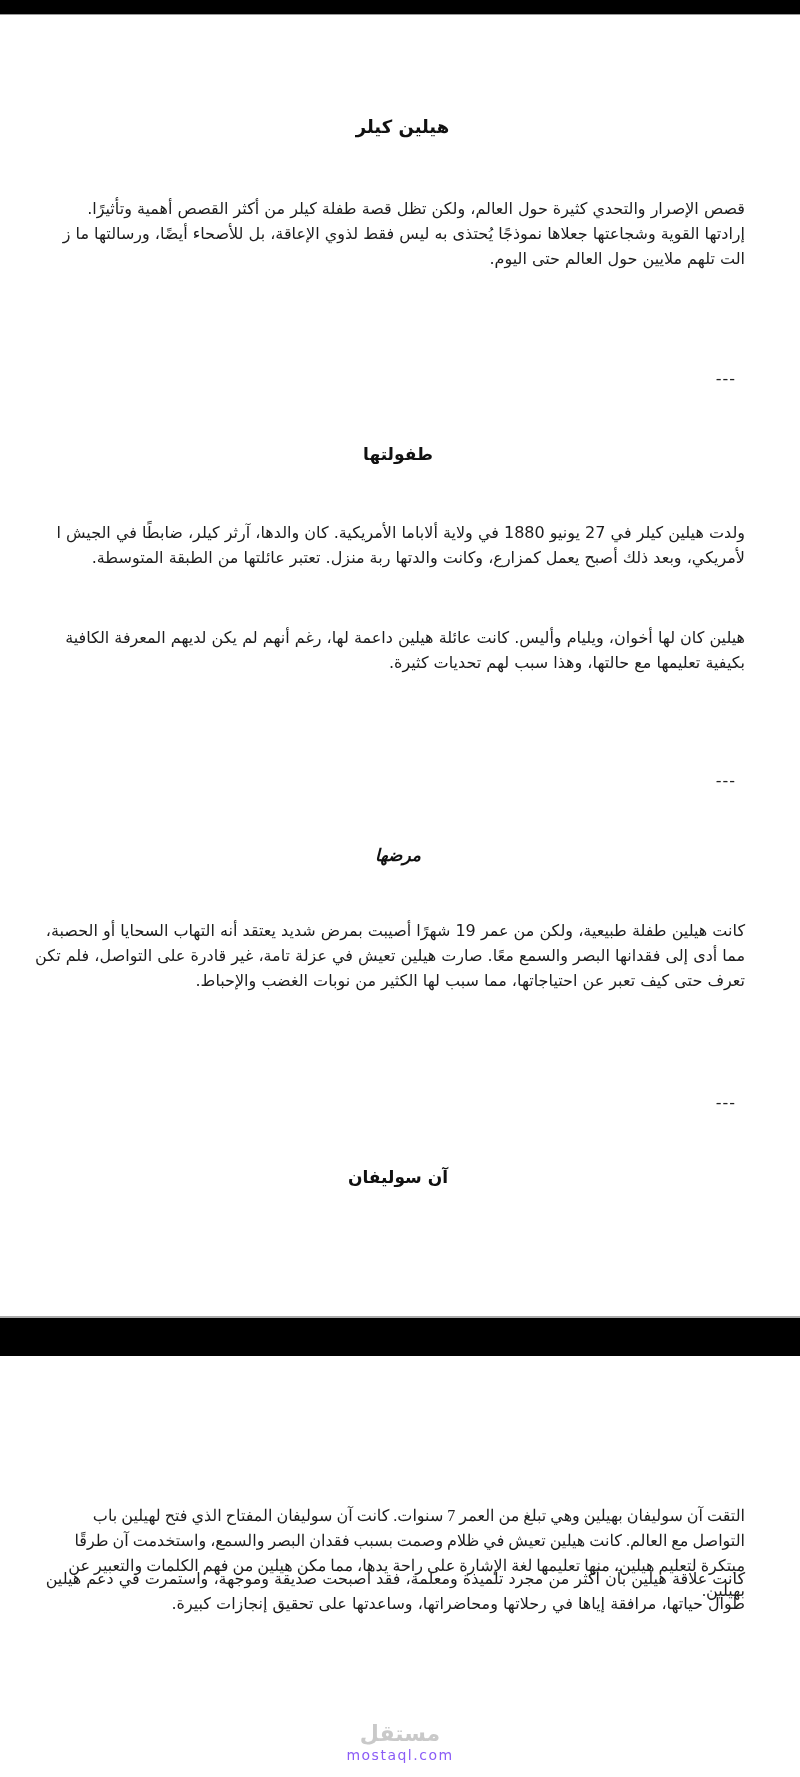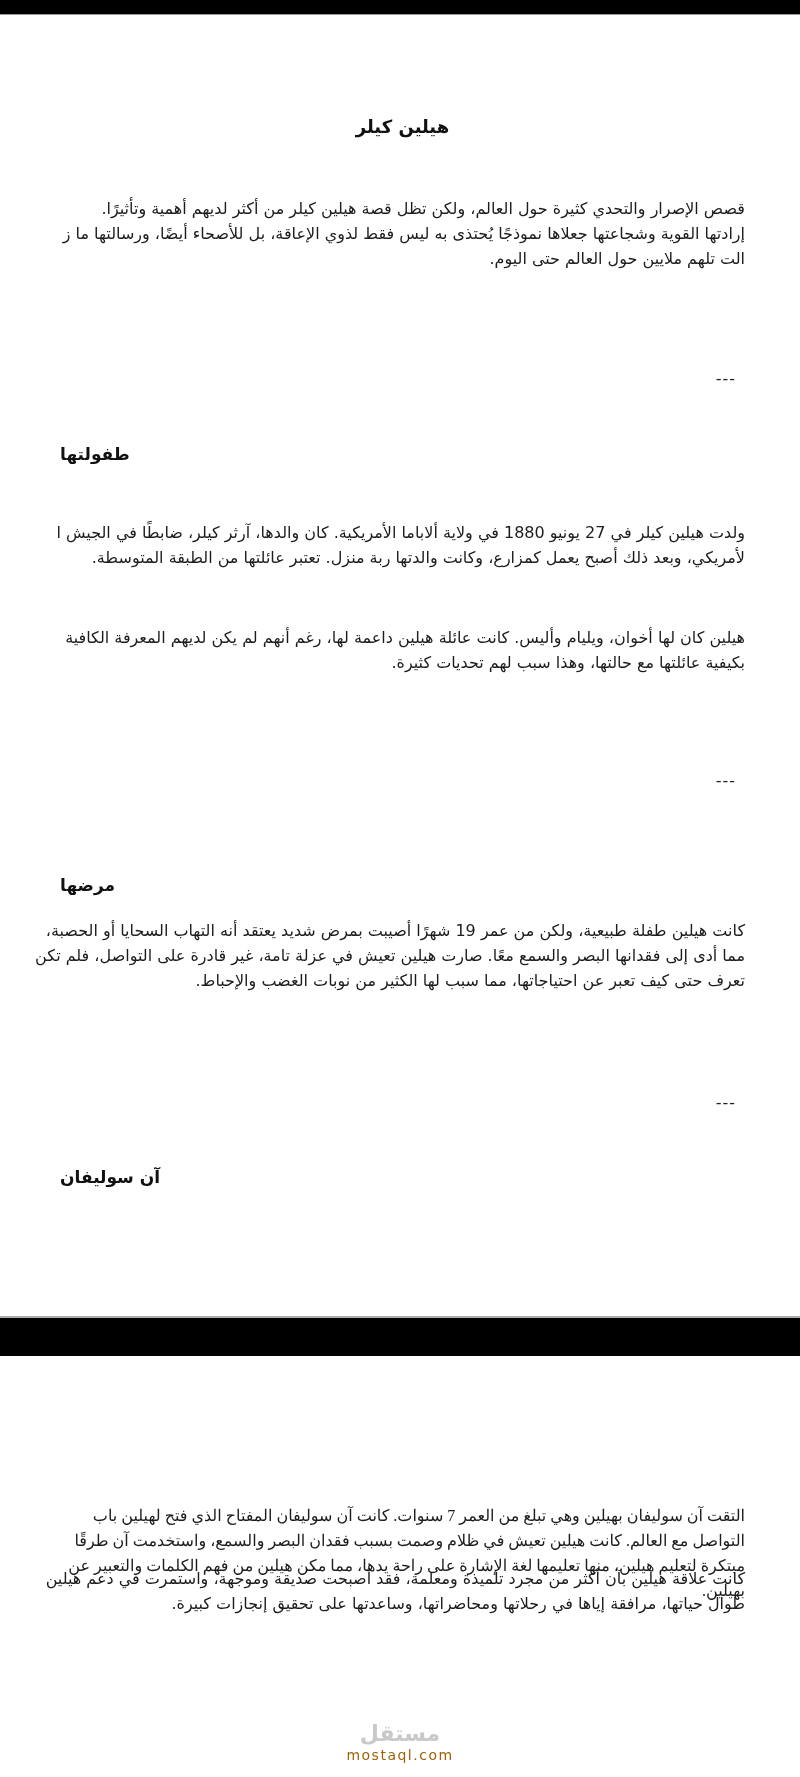--- a/index.html
+++ b/index.html
@@ -27,39 +27,39 @@
     position:absolute;top:113px;left:60px;right:55px;
     margin:0;
     direction:rtl;
     text-align:center;
     font-size:18px;line-height:27px;font-weight:bold;color:#111111;
   }
   .heading{
     position:absolute;left:60px;right:64px;
     margin:0;
     direction:rtl;
-    text-align:left;
+    text-align:center;
     font-size:17px;line-height:25px;font-weight:bold;color:#111111;
   }
   .para{
     position:absolute;left:60px;right:55px;
     direction:rtl;
     text-align:right;
     font-size:16px;line-height:25px;color:#1c1c1c;
   }
   .para .line{white-space:nowrap;}
   .sep{
     position:absolute;left:60px;right:64px;
     direction:rtl;
     text-align:right;
     font-size:16px;line-height:25px;color:#222222;
     letter-spacing:1px;
   }
   .h-childhood{top:442px;}
-  .h-illness{top:873px;}
+  .h-illness{top:843px;font-style:italic;}
   .h-sullivan{top:1165px;}
   .p-intro{top:196px;}
   .p-childhood-1{top:520px;}
   .p-childhood-2{top:625px;}
   .p-illness{top:918px;}
   .p-sullivan-1{top:1503px;font-family:Liberation Serif, serif;}
   .p-sullivan-2{top:1566px;}
   .sep-1{top:366px;}
   .sep-2{top:768px;}
   .sep-3{top:1090px;}
@@ -69,51 +69,51 @@
     user-select:none;
   }
   .wm-logo{
     font-size:22px;line-height:26px;font-weight:bold;
     color:#c9c9c9;
     direction:rtl;
     margin-top:19px;
   }
   .wm-domain{
     font-size:14px;line-height:17px;
-    color:#a16207;
+    color:#8b5cf6;
     letter-spacing:1.5px;
   }
 </style>
 </head>
 <body>
 
 <div class="page">
 
   <div class="topbar"></div>
 
   <h1 class="title">هيلين كيلر</h1>
 
   <div class="para p-intro">
-    <div class="line">قصص الإصرار والتحدي كثيرة حول العالم، ولكن تظل قصة هيلين كيلر من أكثر لديهم أهمية وتأثيرًا.</div>
+    <div class="line">قصص الإصرار والتحدي كثيرة حول العالم، ولكن تظل قصة طفلة كيلر من أكثر القصص أهمية وتأثيرًا.</div>
     <div class="line">إرادتها القوية وشجاعتها جعلاها نموذجًا يُحتذى به ليس فقط لذوي الإعاقة، بل للأصحاء أيضًا، ورسالتها ما ز</div>
     <div class="line">الت تلهم ملايين حول العالم حتى اليوم.</div>
   </div>
 
   <div class="sep sep-1">---</div>
 
   <h2 class="heading h-childhood">طفولتها</h2>
 
   <div class="para p-childhood-1">
     <div class="line">ولدت هيلين كيلر في 27 يونيو 1880 في ولاية ألاباما الأمريكية. كان والدها، آرثر كيلر، ضابطًا في الجيش ا</div>
     <div class="line">لأمريكي، وبعد ذلك أصبح يعمل كمزارع، وكانت والدتها ربة منزل. تعتبر عائلتها من الطبقة المتوسطة.</div>
   </div>
 
   <div class="para p-childhood-2">
     <div class="line">هيلين كان لها أخوان، ويليام وأليس. كانت عائلة هيلين داعمة لها، رغم أنهم لم يكن لديهم المعرفة الكافية</div>
-    <div class="line">بكيفية عائلتها مع حالتها، وهذا سبب لهم تحديات كثيرة.</div>
+    <div class="line">بكيفية تعليمها مع حالتها، وهذا سبب لهم تحديات كثيرة.</div>
   </div>
 
   <div class="sep sep-2">---</div>
 
   <h2 class="heading h-illness">مرضها</h2>
 
   <div class="para p-illness">
     <div class="line">كانت هيلين طفلة طبيعية، ولكن من عمر 19 شهرًا أصيبت بمرض شديد يعتقد أنه التهاب السحايا أو الحصبة،</div>
     <div class="line">مما أدى إلى فقدانها البصر والسمع معًا. صارت هيلين تعيش في عزلة تامة، غير قادرة على التواصل، فلم تكن</div>
     <div class="line">تعرف حتى كيف تعبر عن احتياجاتها، مما سبب لها الكثير من نوبات الغضب والإحباط.</div>

